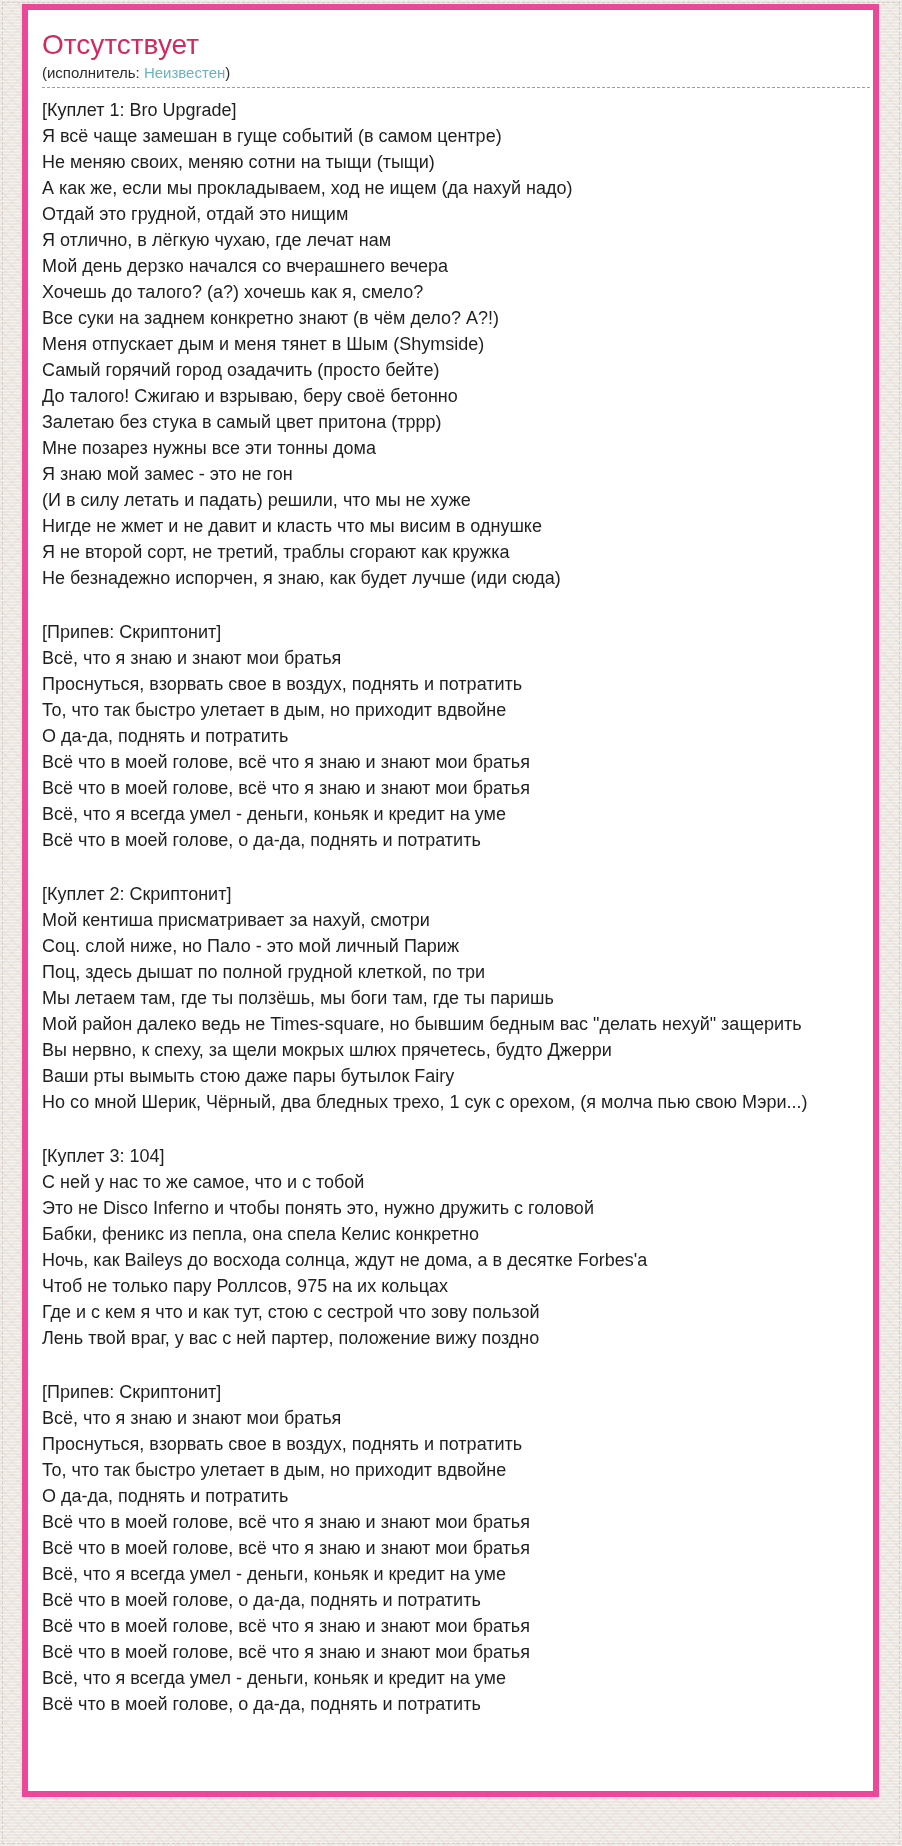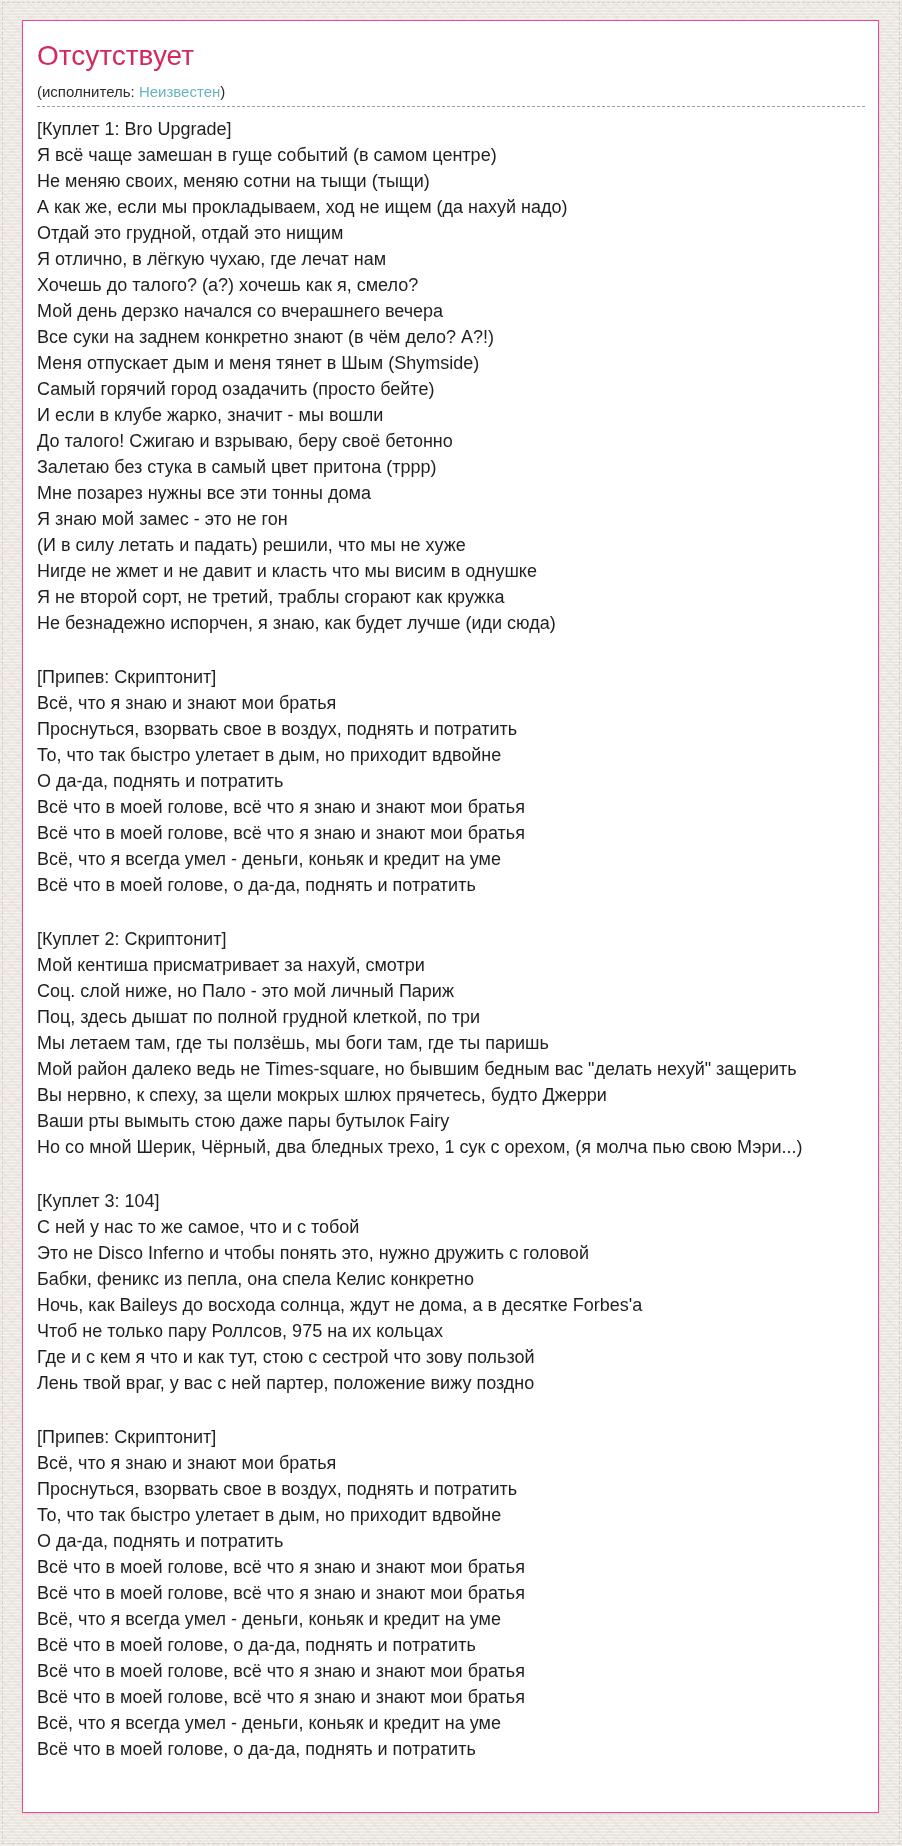--- a/index.html
+++ b/index.html
@@ -17,33 +17,33 @@
     background-color:var(--page-background);
     background-image:
       repeating-linear-gradient(45deg, rgba(208,150,150,0.07) 0 2px, transparent 2px 9px),
       repeating-linear-gradient(-45deg, rgba(208,150,150,0.05) 0 2px, transparent 2px 9px),
       repeating-linear-gradient(0deg, rgba(255,255,255,0.45) 0 1px, transparent 1px 3px);
   }
   .stitch-frame{
     position:absolute;inset:2px;border:1px dashed #d4cec4;pointer-events:none;
   }
   .card{
-    position:absolute;left:22px;top:20px;width:857px;box-sizing:border-box;
+    position:absolute;left:22px;top:4px;width:857px;box-sizing:border-box;
     background:var(--card-background);
-    border:1px solid #ec4899;
+    border:6px solid #ec4899;
     box-shadow:0 1px 3px rgba(0,0,0,0.07);
     padding:19px 14px 14px 14px;
     min-height:1793px;
   }
   h1.title{
     margin:0;font-size:28px;line-height:31px;font-weight:normal;
     color:var(--title);
   }
   .artist{
-    margin-top:11px;font-size:15px;line-height:19px;color:#2b2b2b;
+    margin-top:3px;font-size:15px;line-height:19px;color:#2b2b2b;
   }
   .artist a{
     color:var(--artist-link);text-decoration:none;cursor:pointer;
   }
   .separator{
     margin-top:5px;height:0;border-bottom:1px dashed var(--separator-dash);
     width:828px;
   }
   .lyrics{
     margin-top:9px;font-size:18px;line-height:26px;color:var(--lyrics-text);
@@ -62,26 +62,25 @@
   <div class="artist"><span>(исполнитель: </span><a href="#">Неизвестен</a><span>)</span></div>
   <div class="separator"></div>
   <div class="lyrics">
       <div class="section">
         <div class="line">[Куплет 1: Bro Upgrade]</div>
         <div class="line">Я всё чаще замешан в гуще событий (в самом центре)</div>
         <div class="line">Не меняю своих, меняю сотни на тыщи (тыщи)</div>
         <div class="line">А как же, если мы прокладываем, ход не ищем (да нахуй надо)</div>
         <div class="line">Отдай это грудной, отдай это нищим</div>
         <div class="line">Я отлично, в лёгкую чухаю, где лечат нам</div>
+        <div class="line">Мой день дерзко начался со вчерашнего вечера</div>
         <div class="line">Хочешь до талого? (а?) хочешь как я, смело?</div>
-        <div class="line">Мой день дерзко начался со вчерашнего вечера</div>
         <div class="line">Все суки на заднем конкретно знают (в чём дело? А?!)</div>
         <div class="line">Меня отпускает дым и меня тянет в Шым (Shymside)</div>
         <div class="line">Самый горячий город озадачить (просто бейте)</div>
-        <div class="line">И если в клубе жарко, значит - мы вошли</div>
         <div class="line">До талого! Сжигаю и взрываю, беру своё бетонно</div>
         <div class="line">Залетаю без стука в самый цвет притона (тррр)</div>
         <div class="line">Мне позарез нужны все эти тонны дома</div>
         <div class="line">Я знаю мой замес - это не гон</div>
         <div class="line">(И в силу летать и падать) решили, что мы не хуже</div>
         <div class="line">Нигде не жмет и не давит и класть что мы висим в однушке</div>
         <div class="line">Я не второй сорт, не третий, траблы сгорают как кружка</div>
         <div class="line">Не безнадежно испорчен, я знаю, как будет лучше (иди сюда)</div>
       </div>
       <div class="section">

